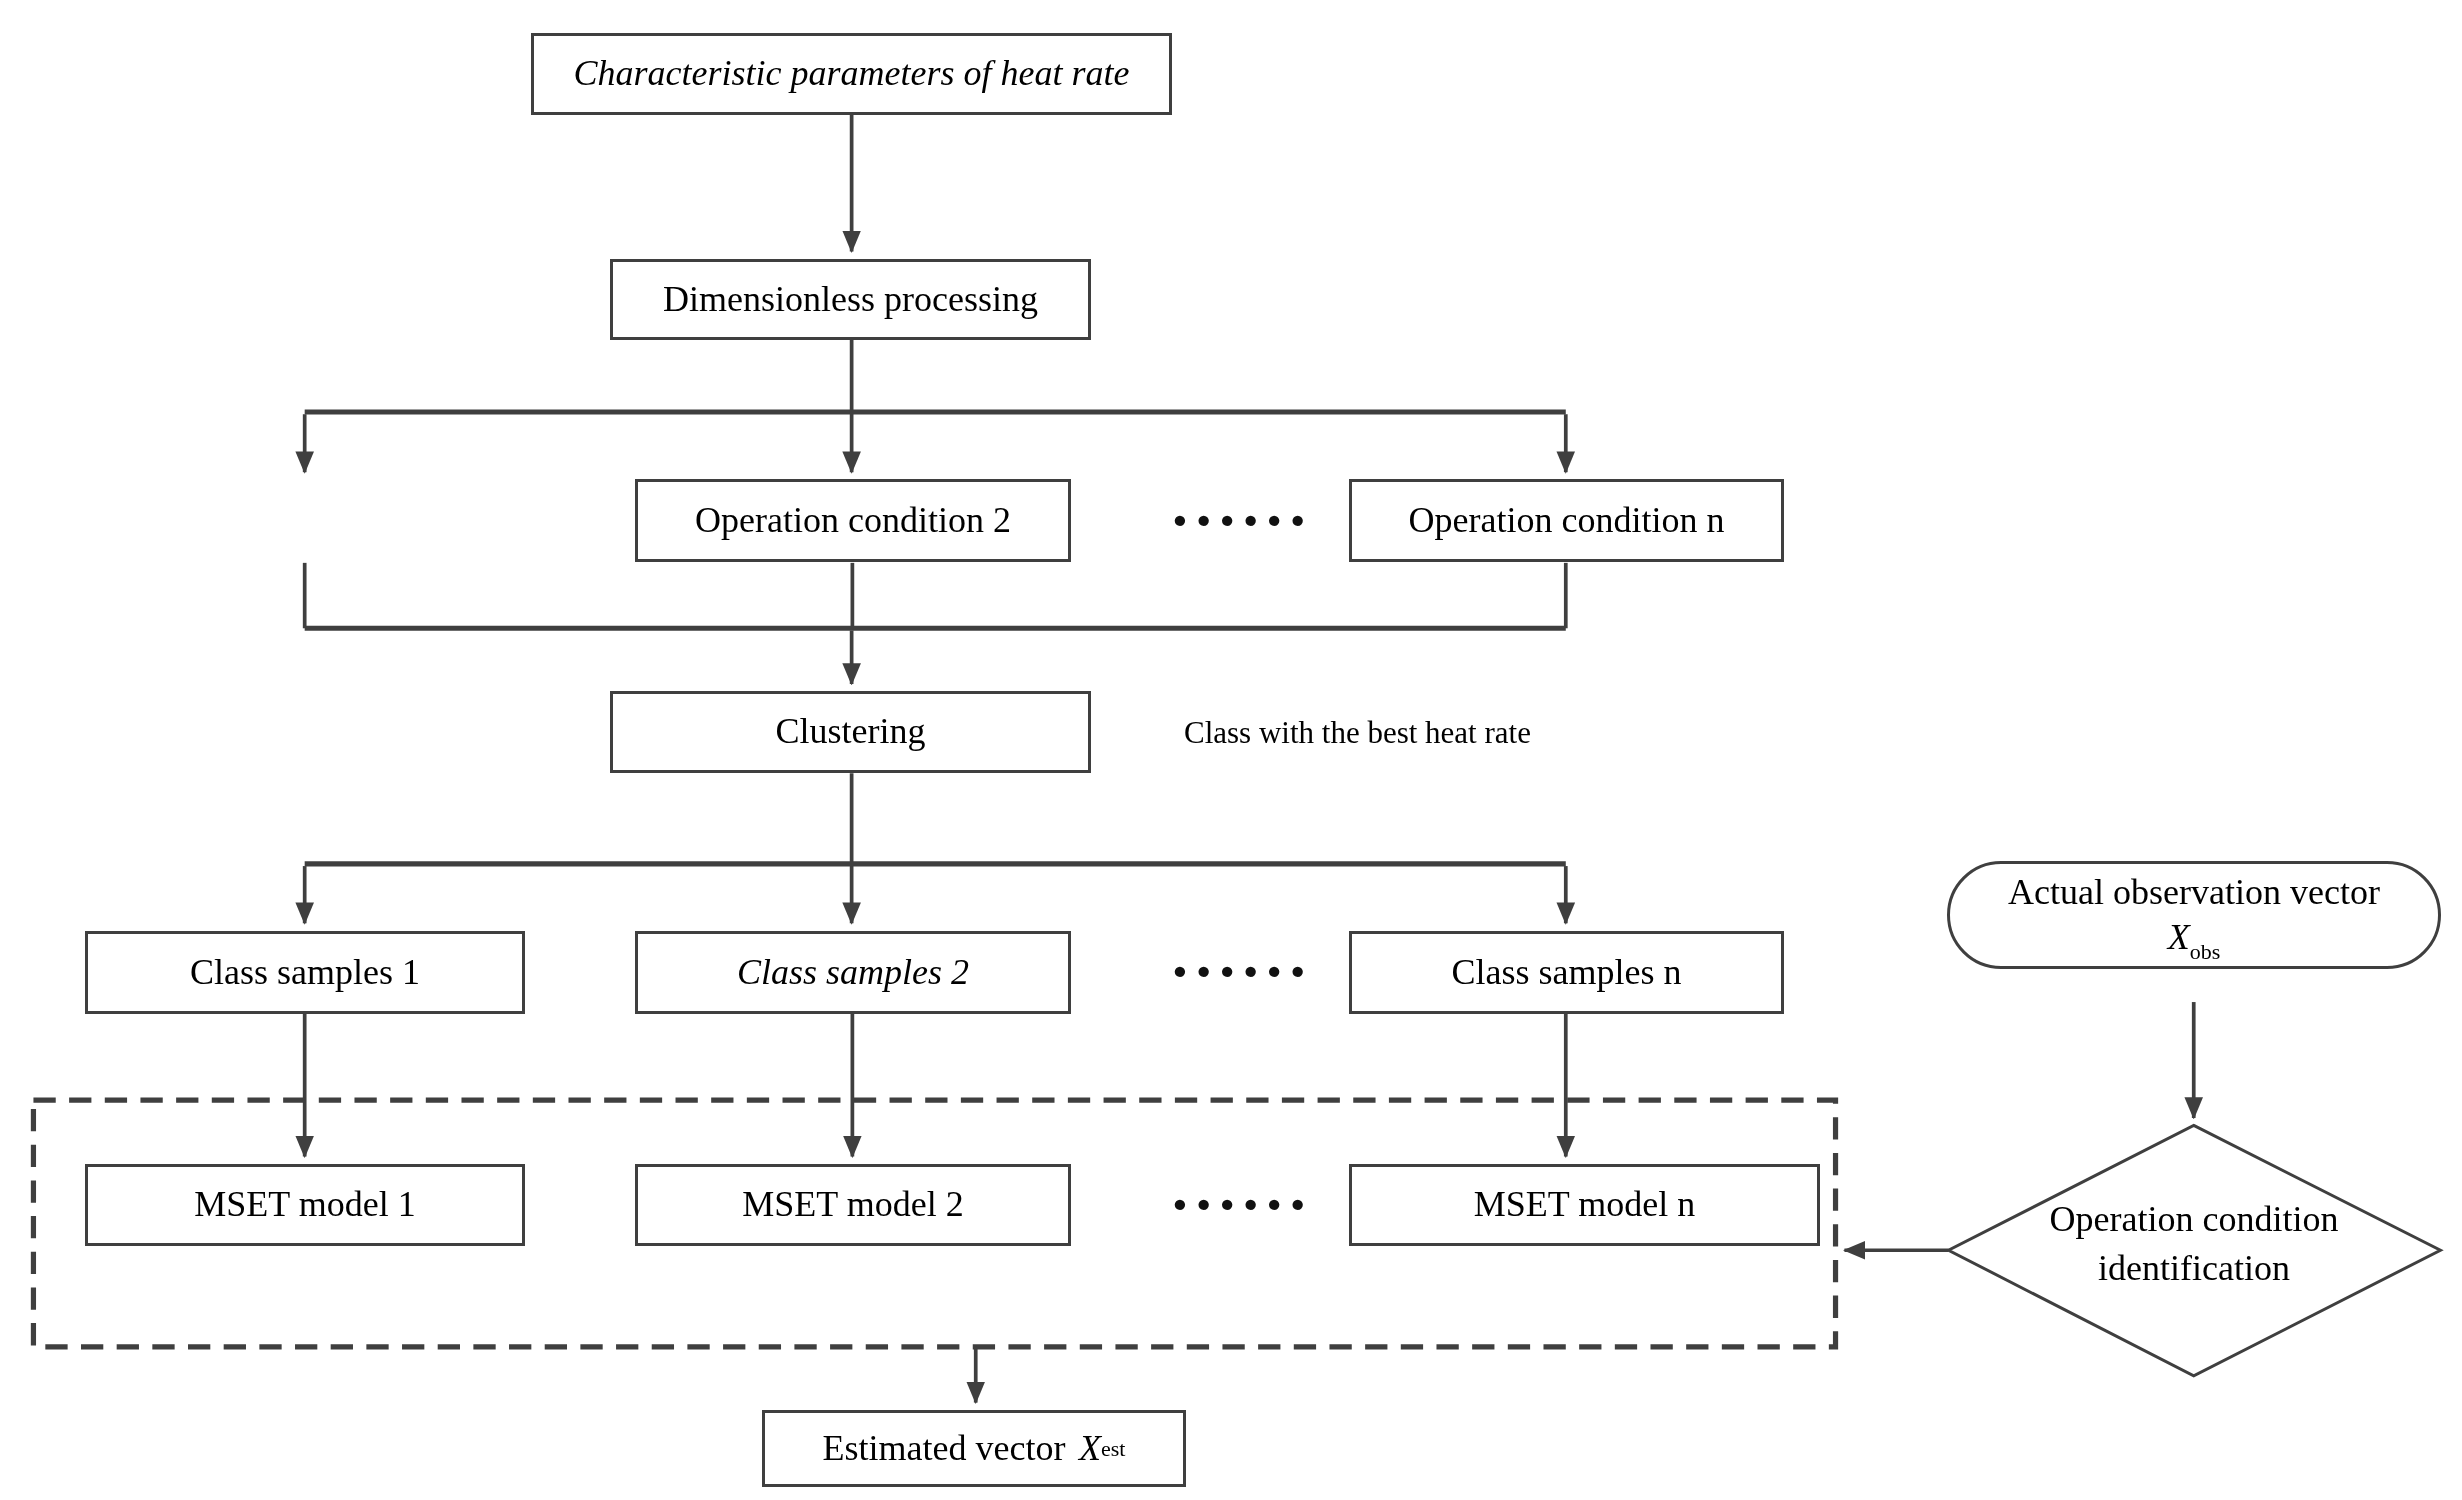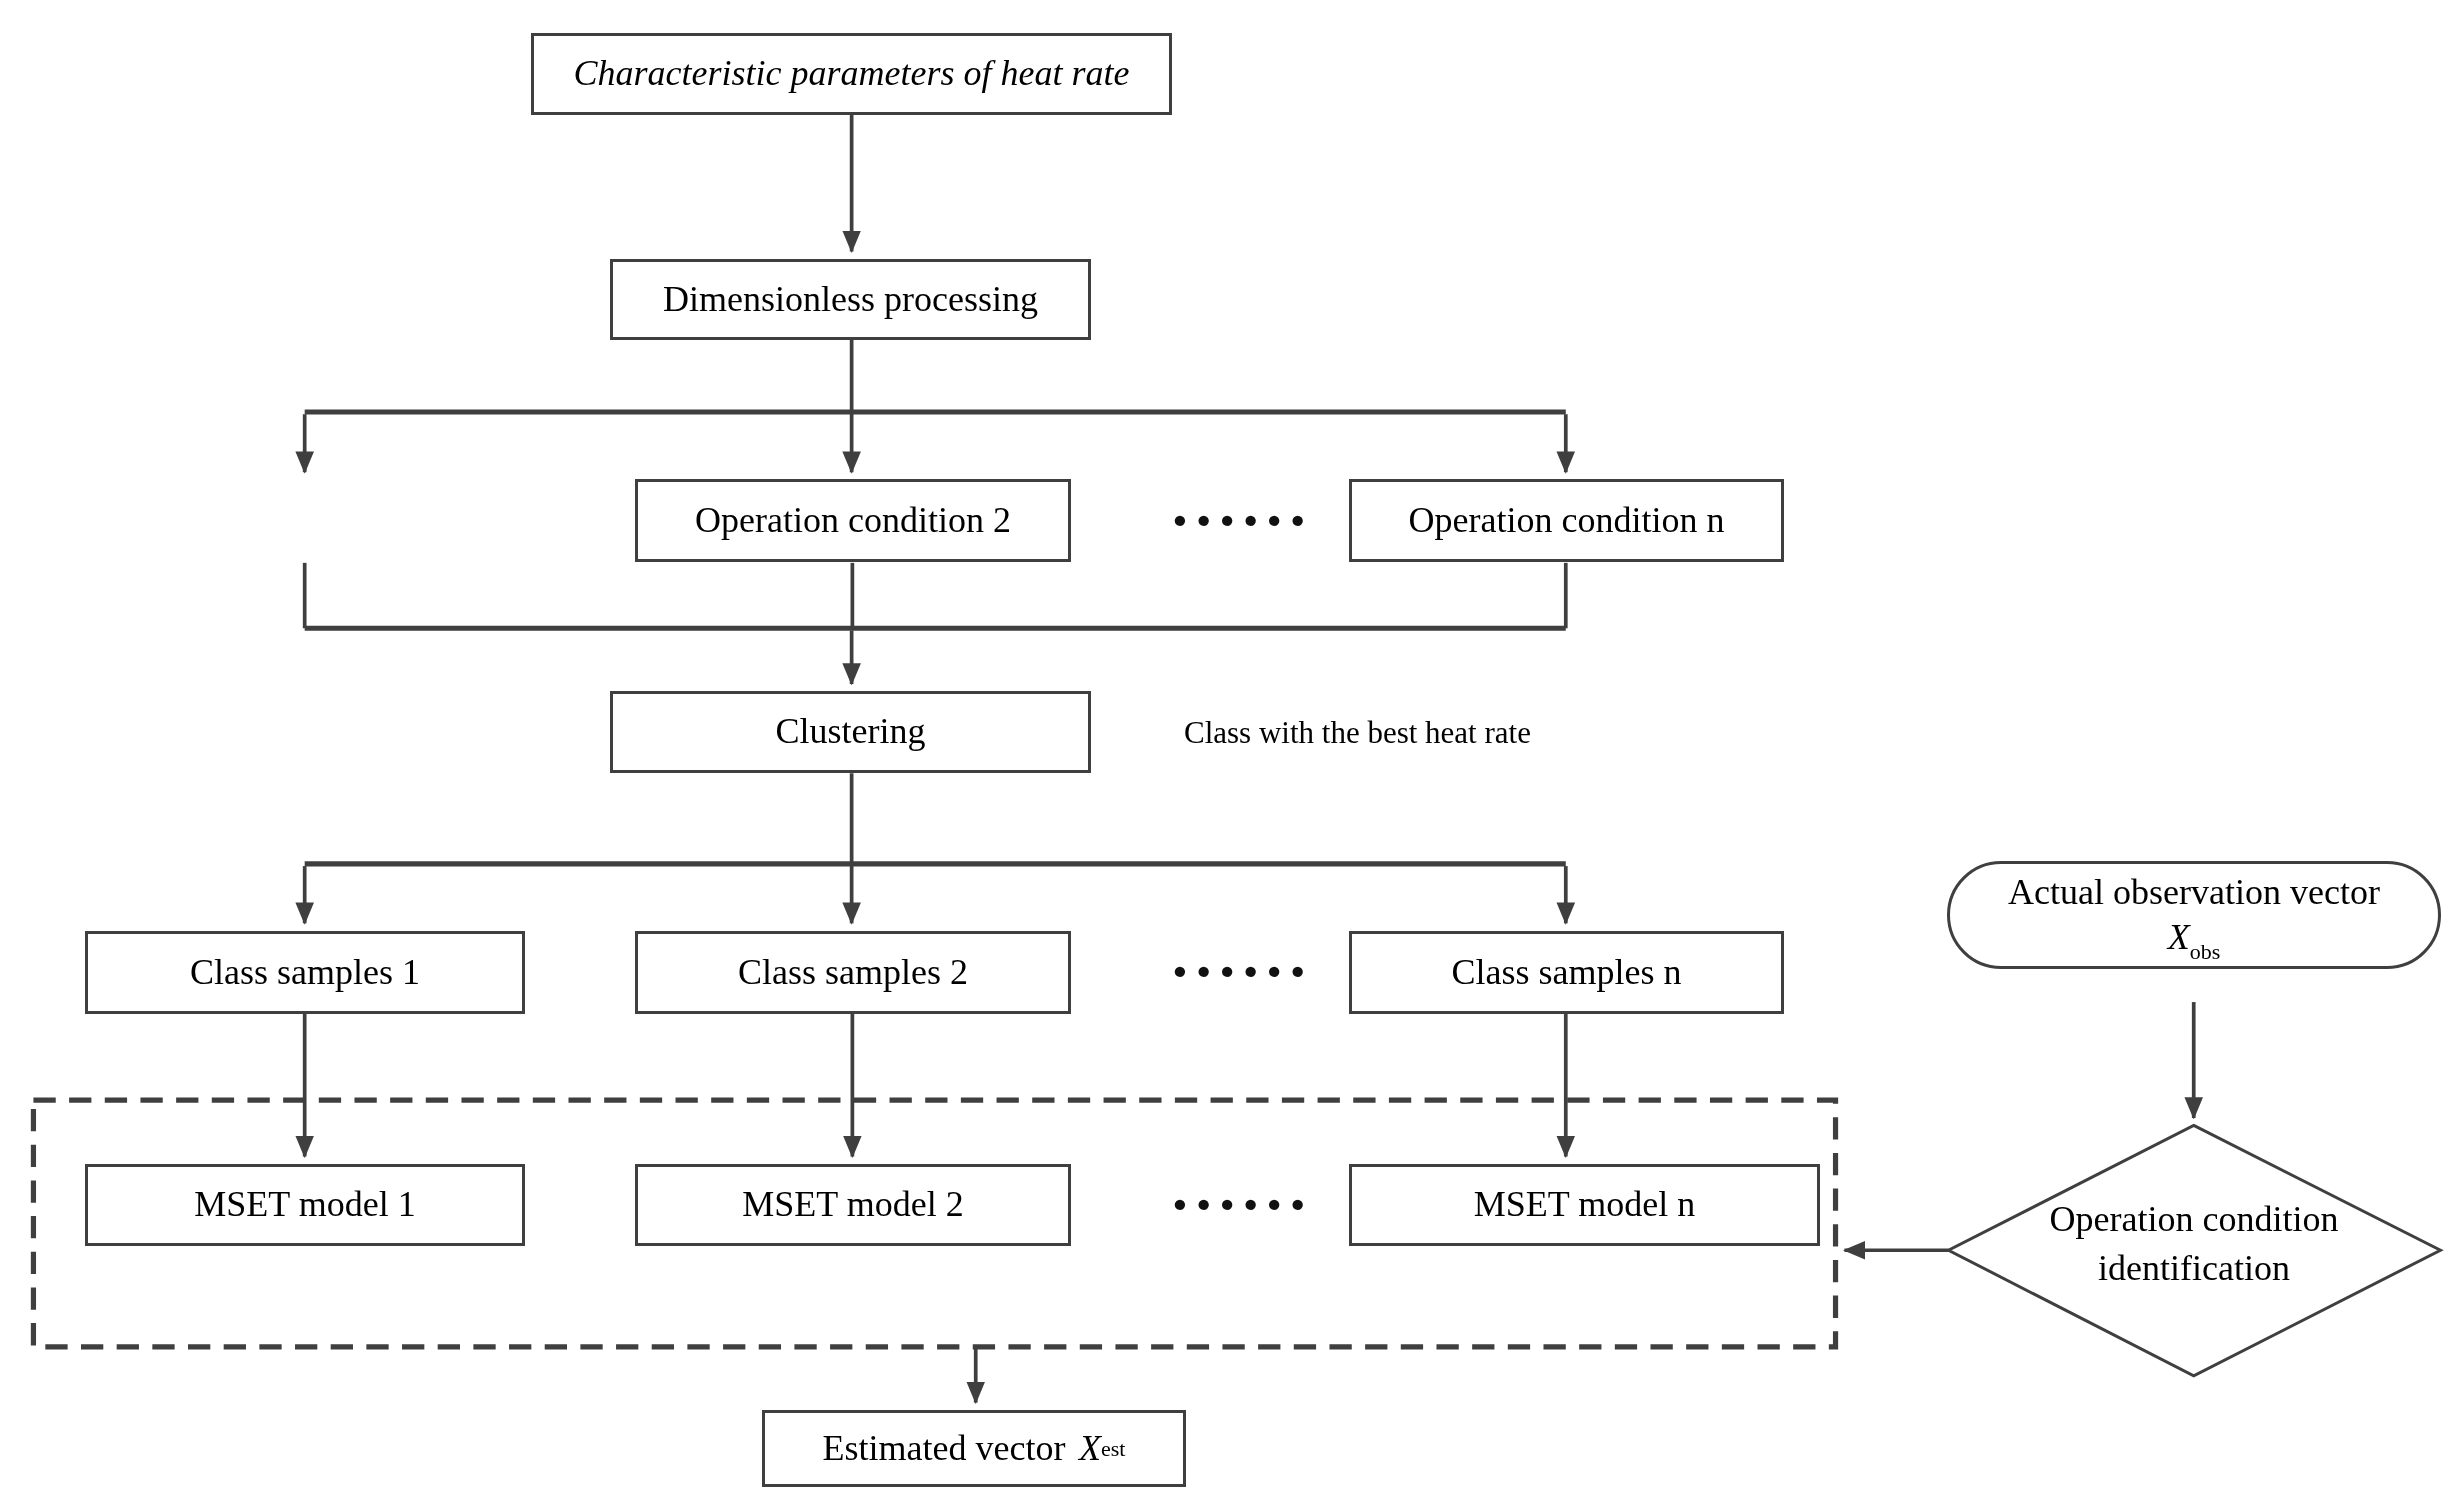--- a/index.html
+++ b/index.html
@@ -135,21 +135,21 @@
   </div>
 
   <div class="node" style="left:610px; top:691px; width:481px; height:82px;">
     <span>Clustering</span>
   </div>
   <div class="annotation" style="left:1184px; top:715px;">Class with the best heat rate</div>
 
   <div class="node" style="left:85px; top:931px; width:440px; height:83px;">
     <span>Class samples 1</span>
   </div>
-  <div class="node" style="left:635px; top:931px; width:436px; height:83px;">
+  <div class="node" style="left:635px; top:931px; width:436px; height:83px;font-style:italic;">
     <span>Class samples 2</span>
   </div>
   <div class="ellipsis" style="left:1240px; top:972px;">······</div>
   <div class="node" style="left:1349px; top:931px; width:435px; height:83px;">
     <span>Class samples n</span>
   </div>
 
   <div class="node" style="left:85px; top:1164px; width:440px; height:82px;">
     <span>MSET model 1</span>
   </div>

